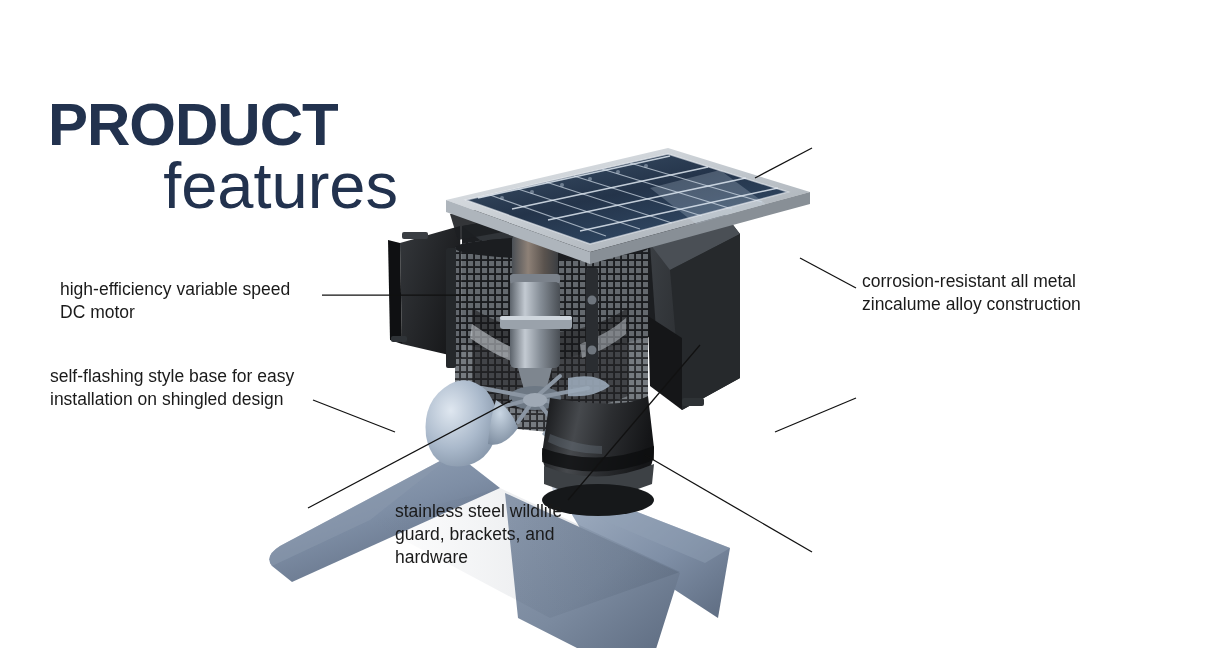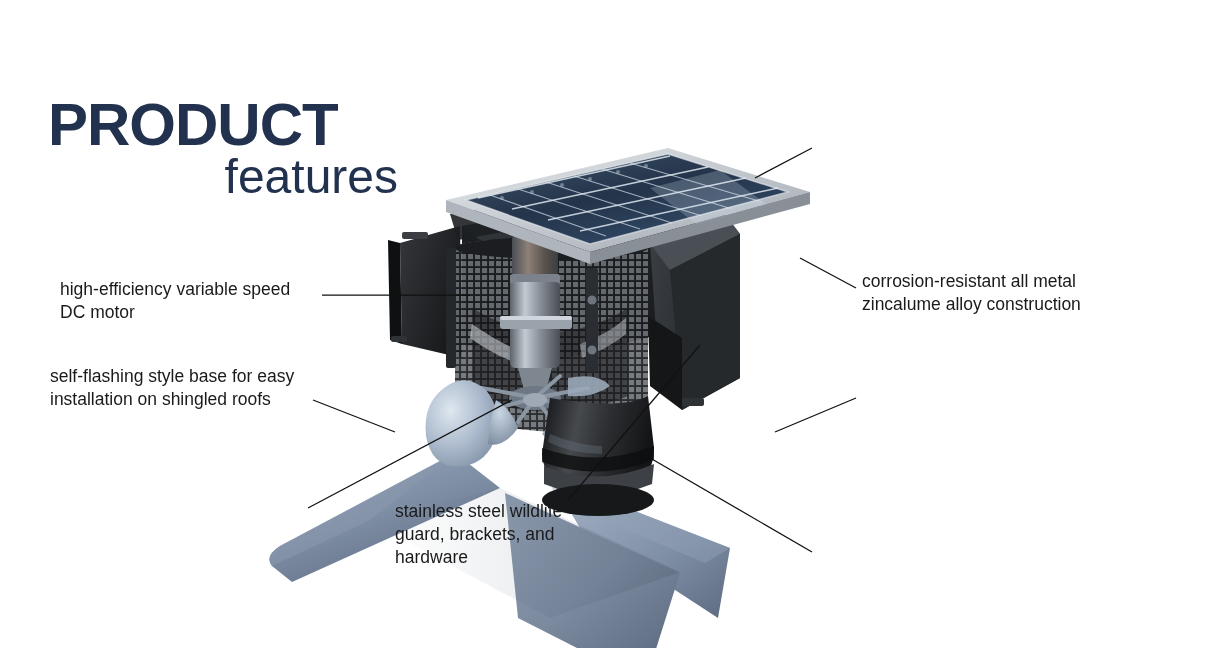--- a/index.html
+++ b/index.html
@@ -12,21 +12,21 @@
   }
   #stage{position:absolute;inset:0;width:1214px;height:667px;}
 
   
   .title-block{position:absolute;left:48px;top:96px;width:350px;}
   .title-main{
     font-size:60px;font-weight:bold;letter-spacing:-1px;
     line-height:0.95;color:#22324e;margin:0;
   }
   .title-sub{
-    font-size:48px;font-weight:300;line-height:1.0;
+    font-size:65px;font-weight:300;line-height:1.0;
     color:#22324e;margin:0;text-align:right;
     font-family:"Liberation Sans", sans-serif;
     letter-spacing:0px;
   }
 
   
   .callout{
     position:absolute;color:#1a1a1a;font-size:17.5px;line-height:1.30;
     font-family:"Liberation Sans", sans-serif;
   }
@@ -275,16 +275,16 @@
       <line x1="322" y1="295" x2="470" y2="295"></line>
       <line x1="313" y1="400" x2="395" y2="432"></line>
       <line x1="308" y1="508" x2="512" y2="400"></line>
       <line x1="568" y1="500" x2="700" y2="345"></line>
     </g>
   </svg>
 
   <div class="callout right c-corrosion">corrosion-resistant all metal zincalume alloy construction</div>
 
   <div class="callout left c-motor">high-efficiency variable speed DC motor</div>
-  <div class="callout left c-base">self-flashing style base for easy installation on shingled roofs</div>
+  <div class="callout left c-base">self-flashing style base for easy installation on shingled design</div>
   <div class="callout center c-guard">stainless steel wildlife guard, brackets, and hardware</div>
 
 </div>
 
 </body></html>

